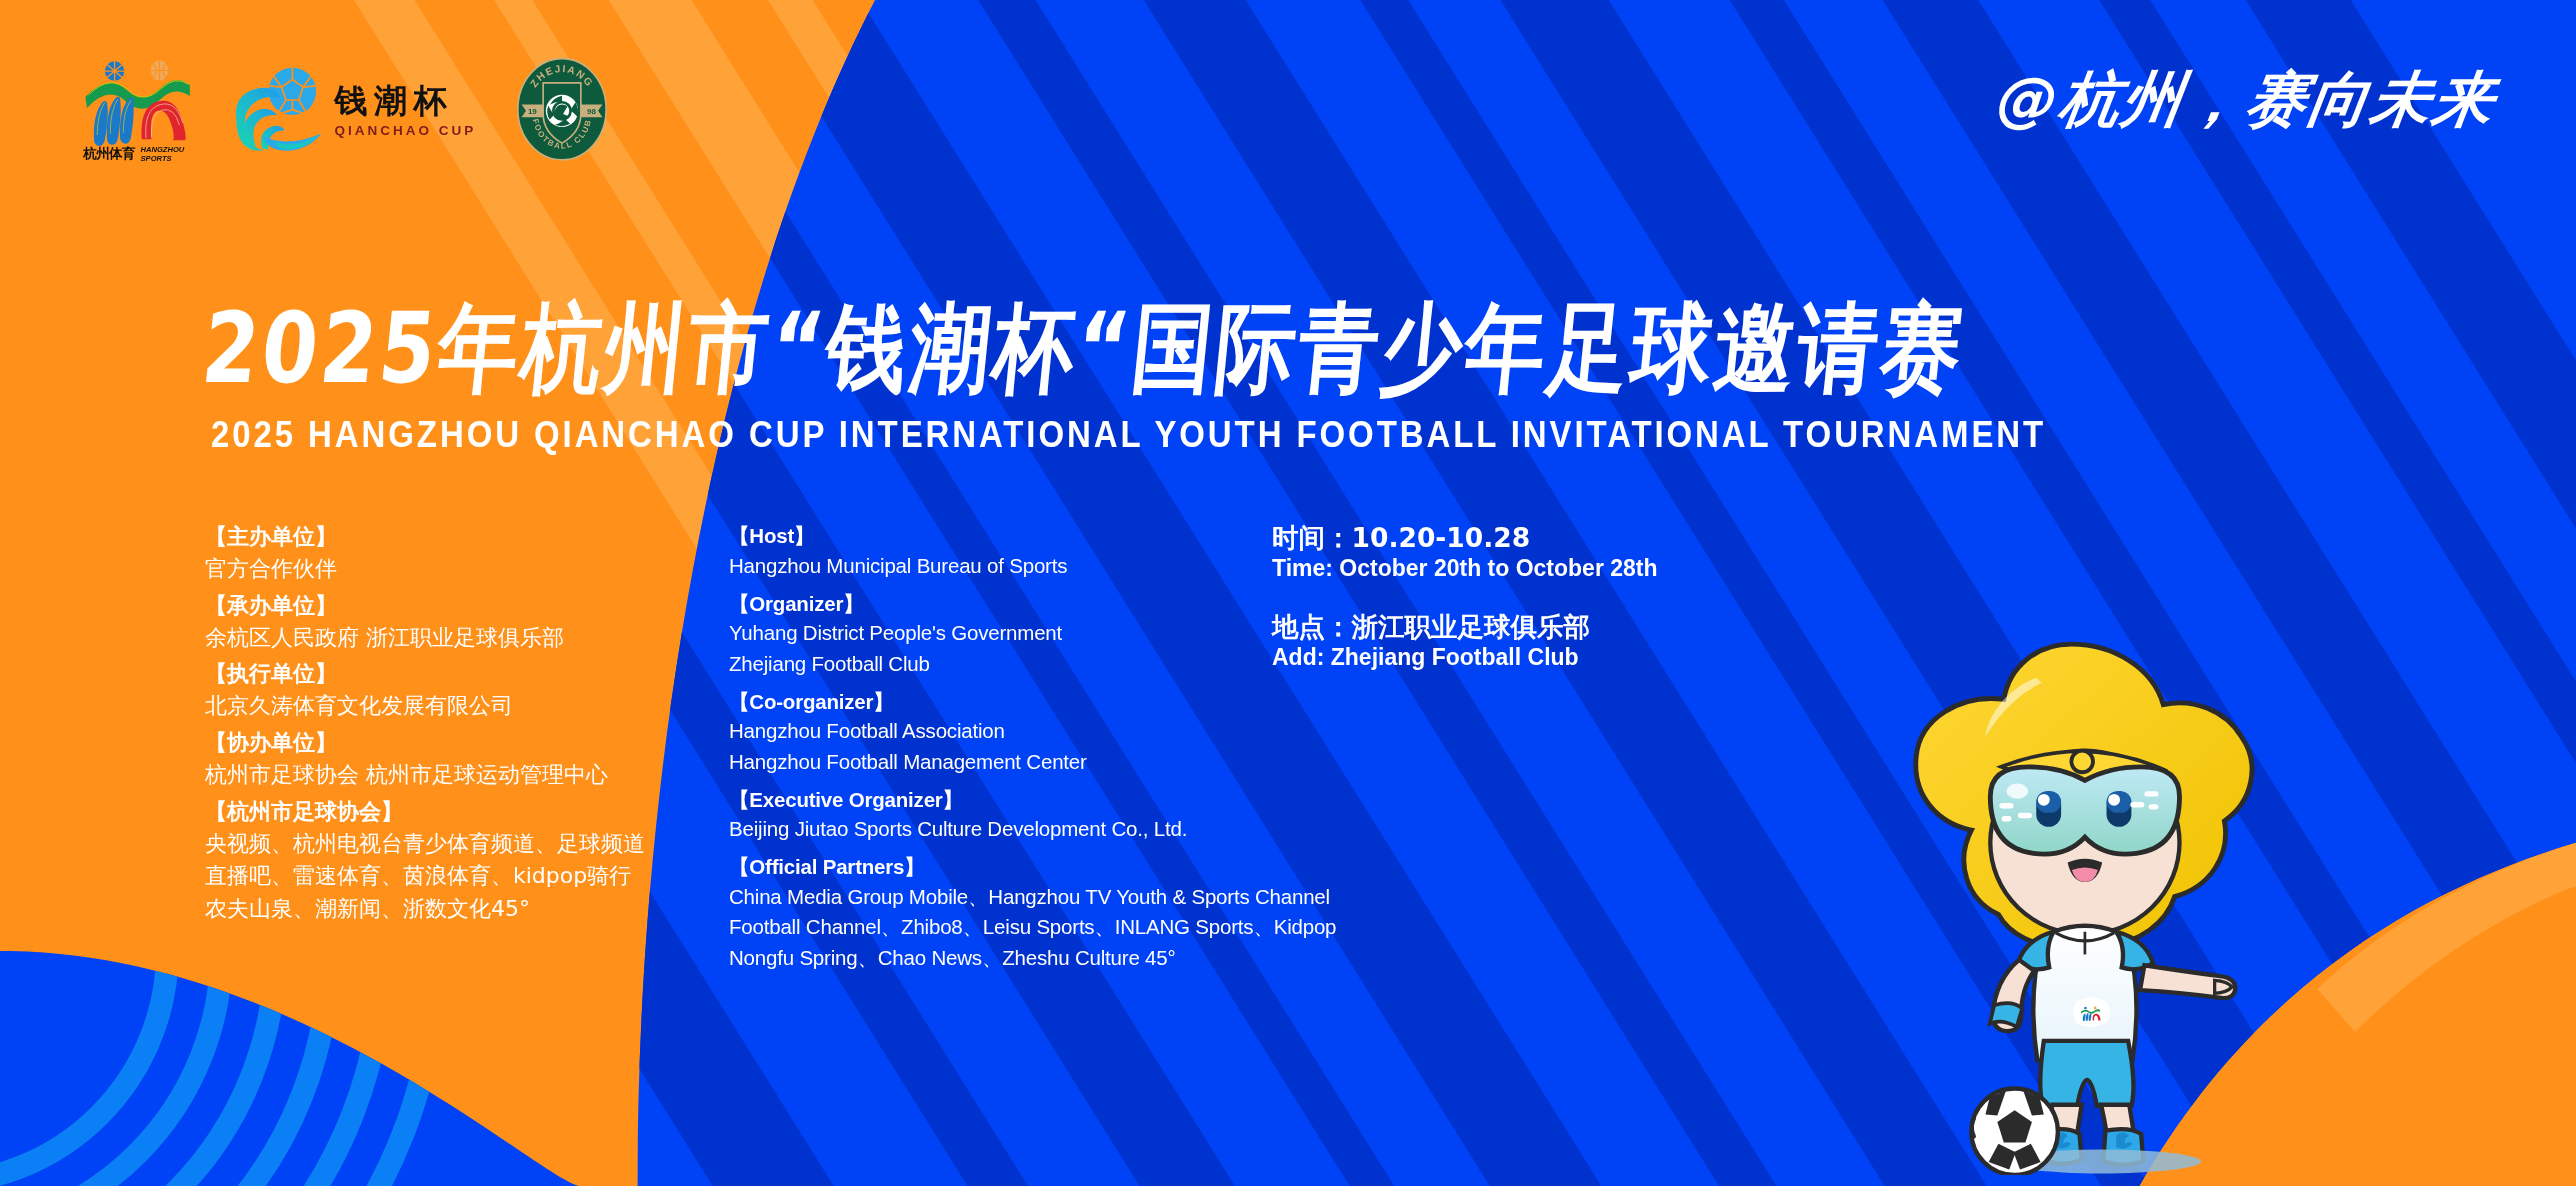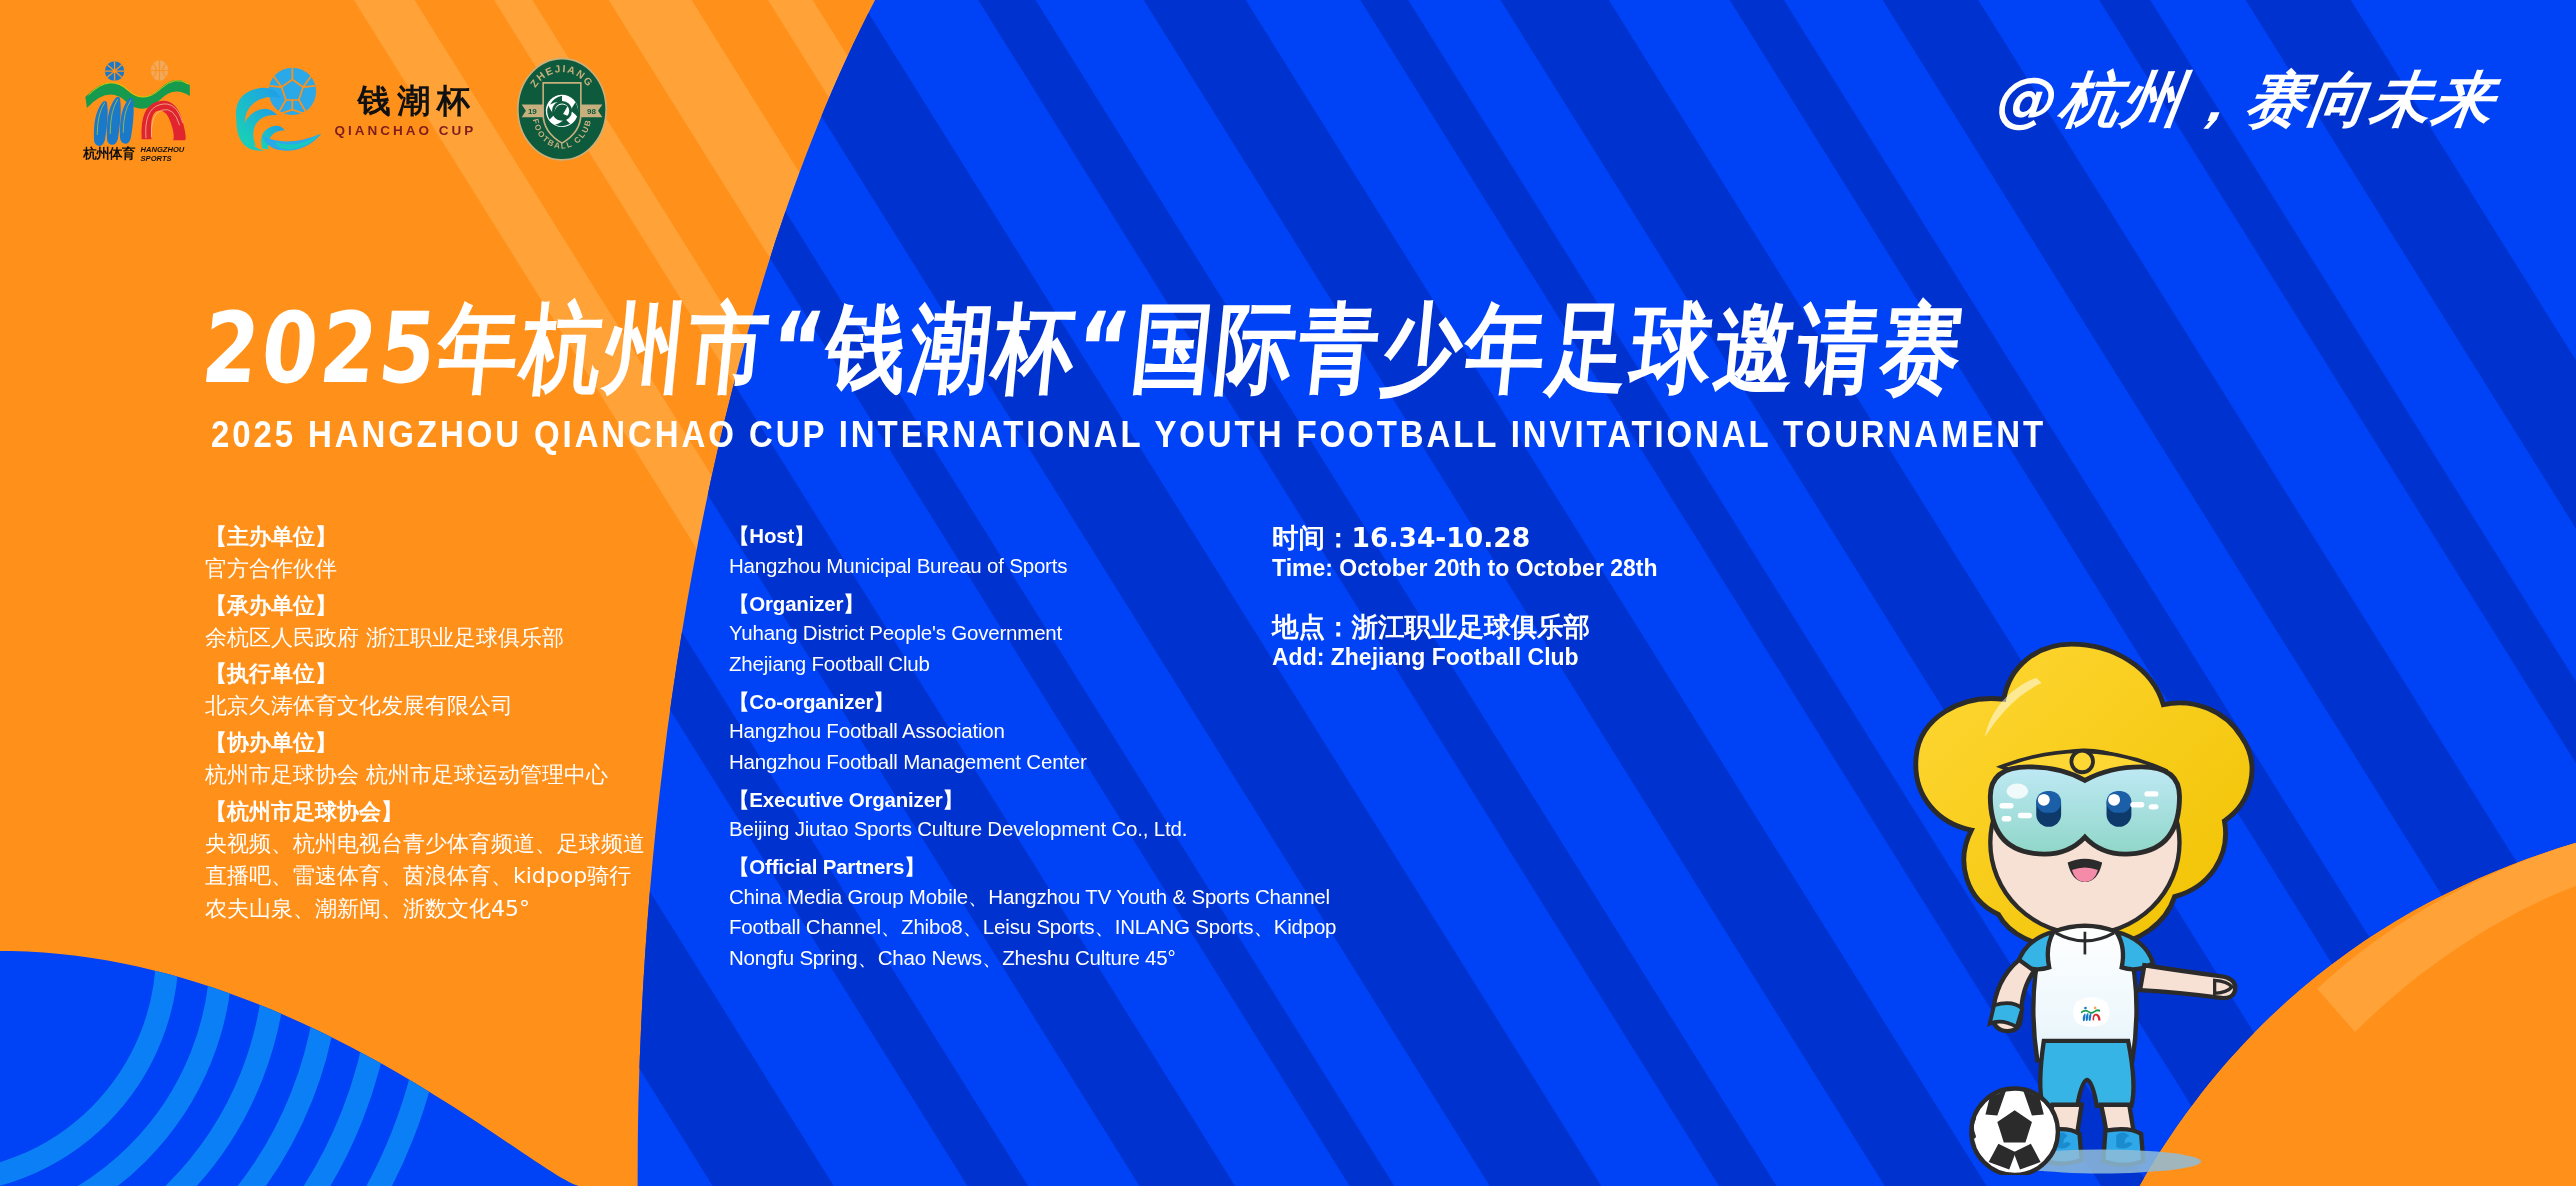--- a/index.html
+++ b/index.html
@@ -23,21 +23,21 @@
   .blue-field svg{display:block;width:100%;height:100%;}
 
   
   .logos{
     position:absolute;left:81px;top:57px;
     display:flex;align-items:center;gap:40px;
   }
   .logo-hz{width:111px;height:103px;}
   .logo-qc{display:flex;align-items:center;gap:5.4px;}
   .logo-qc-mark{width:97px;height:95px;}
-  .logo-qc-txt{display:flex;flex-direction:column;align-items:flex-end;}
+  .logo-qc-txt{display:flex;flex-direction:column;align-items:flex-start;}
   .qc-cn{
     font-size:33px;font-weight:bold;color:#111;letter-spacing:6.5px;
     font-family:"DejaVu Sans",sans-serif;line-height:1;
   }
   .qc-en{
     font-size:13.5px;font-weight:bold;color:#7f1d1d;letter-spacing:3px;
     margin-top:6.5px;line-height:1;
   }
   .logo-zj{width:92px;height:105px;}
 
@@ -307,21 +307,21 @@
       </div>
     <div class="blk">
       <div class="blk-head">【Official Partners】</div>
       <div class="blk-line">China Media Group Mobile、Hangzhou TV Youth &amp; Sports Channel</div>
       <div class="blk-line">Football Channel、Zhibo8、Leisu Sports、INLANG Sports、Kidpop</div>
       <div class="blk-line">Nongfu Spring、Chao News、Zheshu Culture 45°</div>
     </div>
   </div>
 
   <div class="timeblock">
-    <div class="tb-cn">时间：16.34-10.28</div>
+    <div class="tb-cn">时间：10.20-10.28</div>
     <div class="tb-en">Time: October 20th to October 28th</div>
     <div class="tb-gap"></div>
     <div class="tb-cn">地点：浙江职业足球俱乐部</div>
     <div class="tb-en">Add: Zhejiang Football Club</div>
   </div>
 
   <div class="mascot">
     <svg viewBox="0 0 760 1010" xmlns="http://www.w3.org/2000/svg">
       <defs>
         <linearGradient id="gogg" x1="0" y1="0" x2="0" y2="1">

